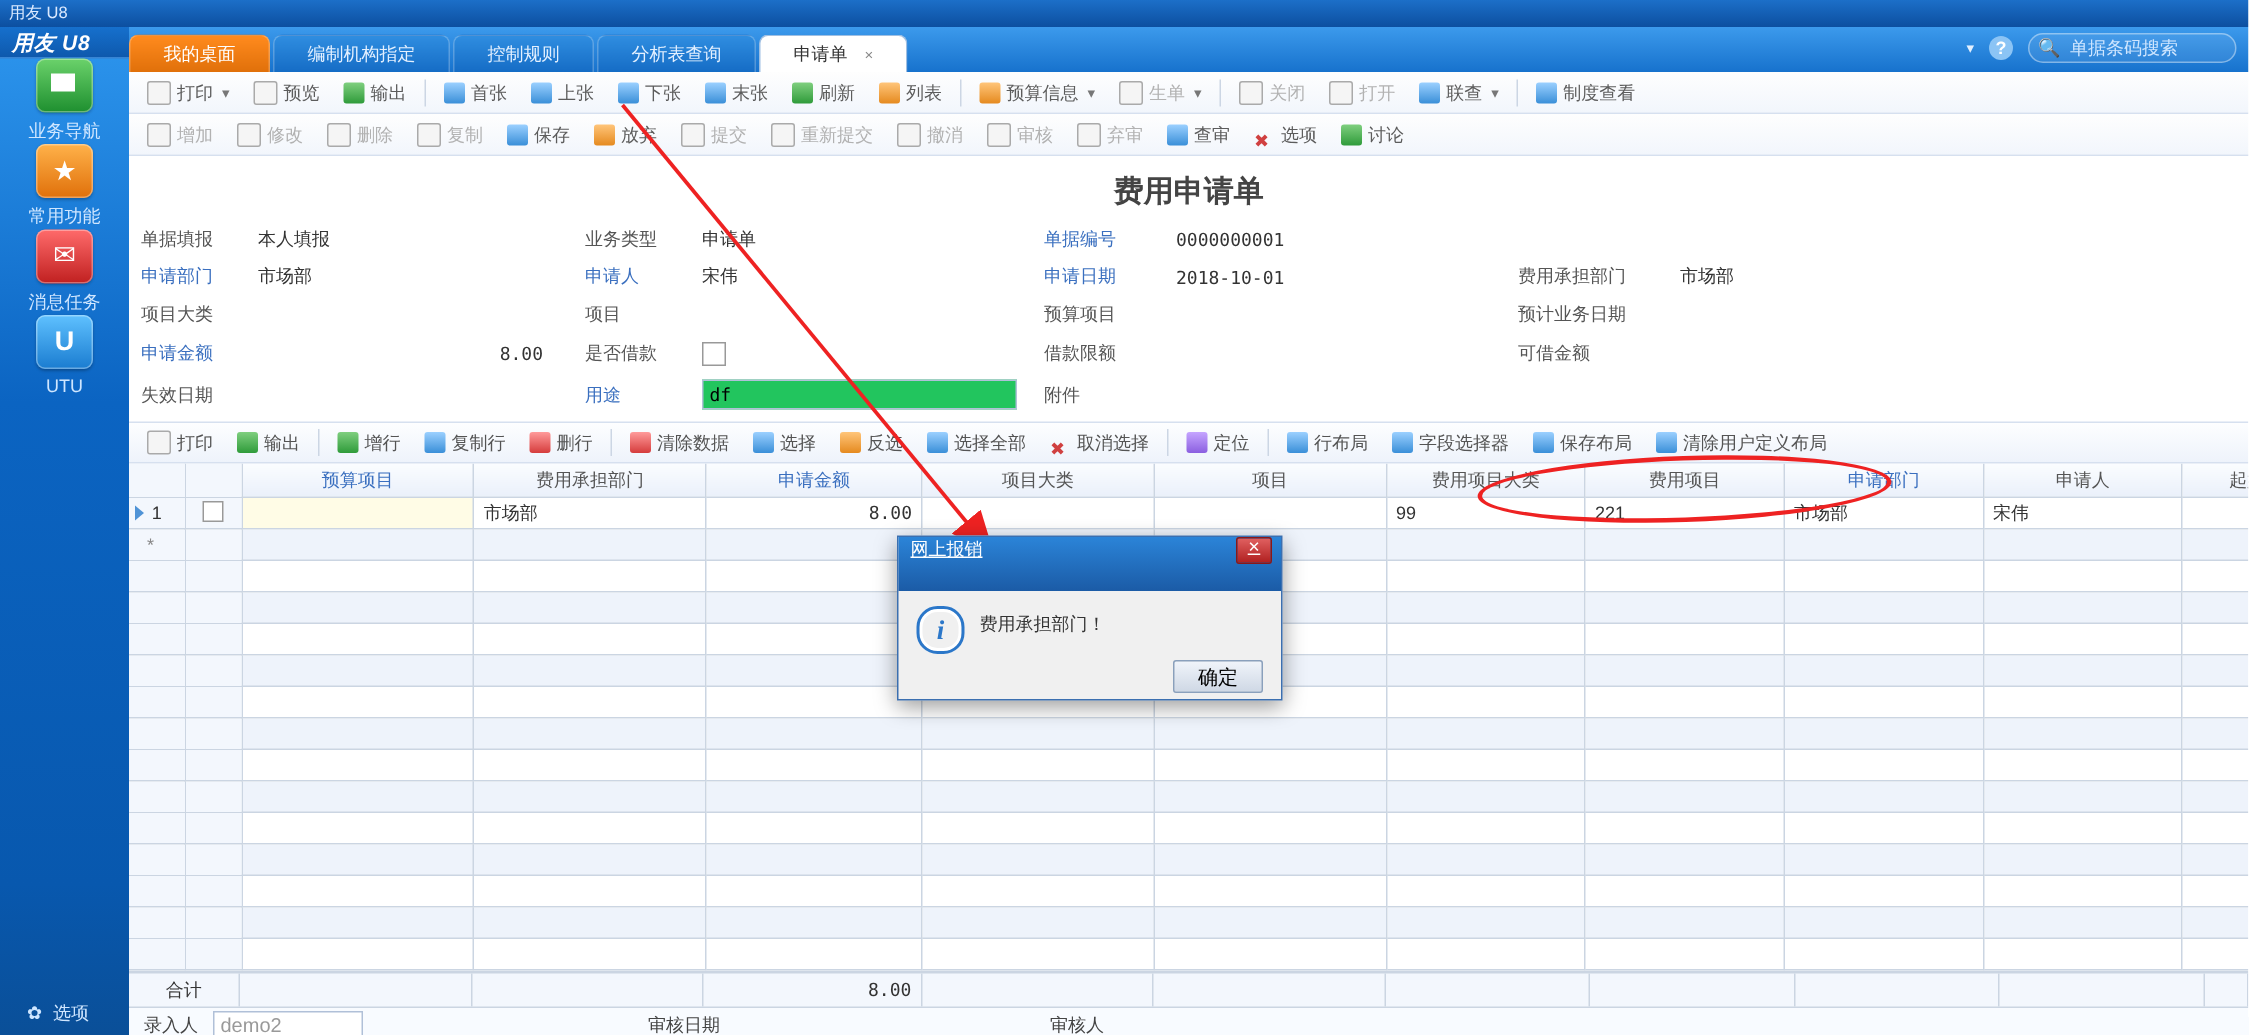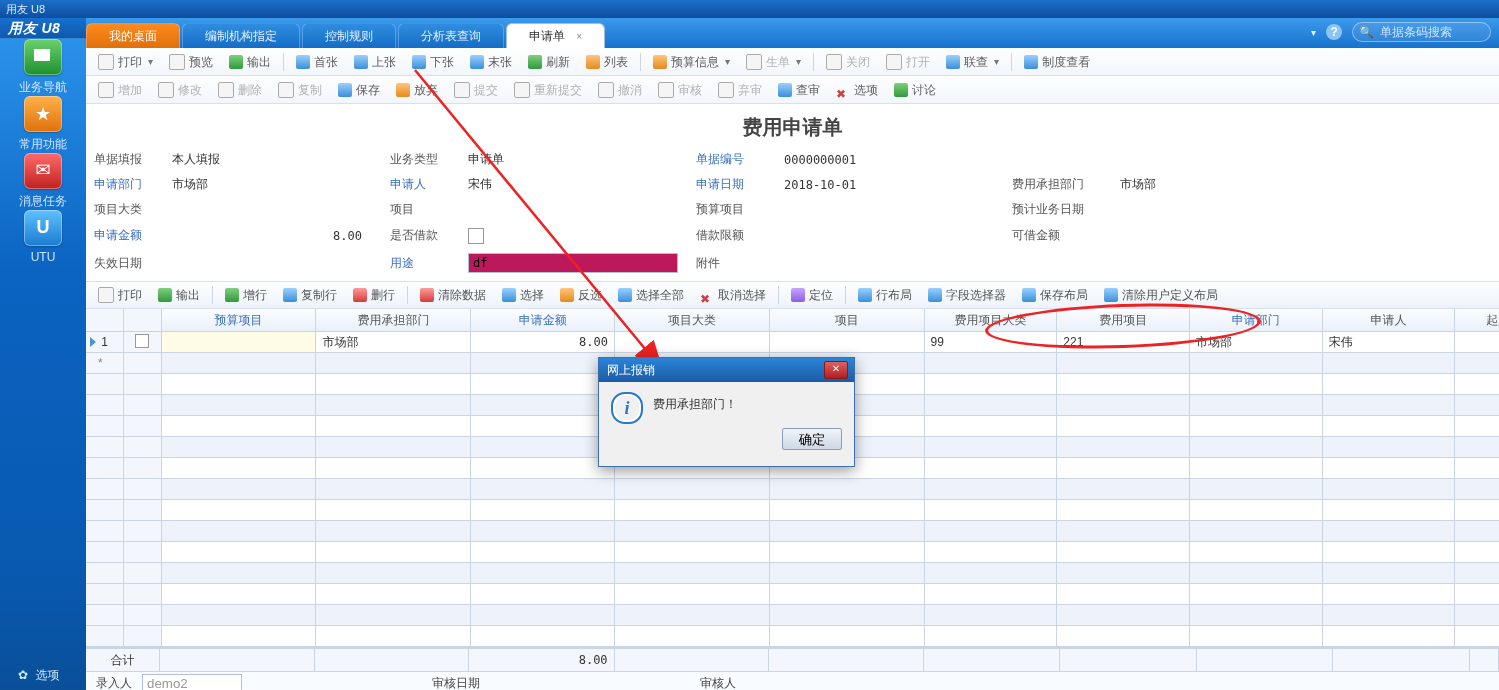--- a/index.html
+++ b/index.html
@@ -180,21 +180,21 @@
     grid-template-columns: 70px 210px 70px 220px 80px 220px 100px 200px;
     column-gap: 8px; row-gap: 8px;
     padding: 2px 8px 8px 8px;
     align-items: center;
   }
   .flabel { color:#555; white-space:nowrap; }
   .flabel.link { color: var(--link-blue2); cursor:pointer; }
   .fvalue { color:#333; font-family: "SimSun", monospace; }
   .fvalue.mono { font-family: Consolas, monospace; }
   .fvalue.right { text-align: right; padding-right: 20px; }
-  .finput { border:1px solid var(--border-gray); height:18px; padding:0 4px; font-family: Consolas, monospace; font-size:12px; width: 200px; background:#be185d; }
+  .finput { border:1px solid var(--border-gray); height:18px; padding:0 4px; font-family: Consolas, monospace; font-size:12px; width: 200px; background:#22c55e; }
   .fcheck { width:14px;height:14px;border:1px solid #999; display:inline-block; position:relative; top:2px; background:#fff; }
 
   
   .gridbar {
     display:flex; align-items:center; gap:0;
     height: 26px; background: linear-gradient(#fdfeff,#eef3fb);
     border-top:1px solid #d6e0ef; border-bottom:1px solid #d6e0ef;
     padding:0 4px;
   }
   .gridbar .tbtn { color:#545454; }
@@ -264,23 +264,23 @@
   }
 
   
   .dialog {
     position:absolute; width: 255px; height: 108px;
     background: #f0f0f0; border:1px solid #3b6fb0;
     box-shadow: 0 4px 14px rgba(0,0,0,.4);
     left: 598px; top: 357px;
   }
   .dialog .dtitle {
-    height: 24px; background: linear-gradient(var(--dialog-title-1), var(--dialog-title-2));
-    color:#fff; display:flex; align-items:center; justify-content:space-between;
-    padding:0 6px 0 8px; font-size:12px;
+    height: 36px; background: linear-gradient(var(--dialog-title-1), var(--dialog-title-2));
+    color:#fff; display:flex; align-items:flex-start; justify-content:space-between;
+    padding:0 6px 0 8px; font-size:12px;text-decoration:underline;
   }
   .dialog .dtitle .xbox {
     width:22px;height:16px;background: linear-gradient(#e06060,#b02020);
     border:1px solid #8a1818; border-radius:2px; text-align:center; line-height:14px;
     color:#fff; font-size:10px; cursor:pointer;
   }
   .dialog .dbody {
     display:flex; align-items:flex-start; gap:10px; padding:10px 12px 4px 12px;
   }
   .dialog .info-ic {

